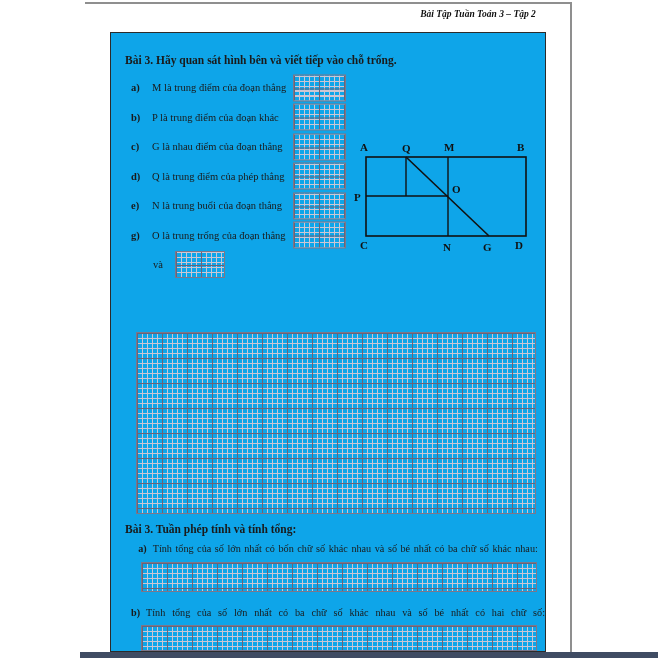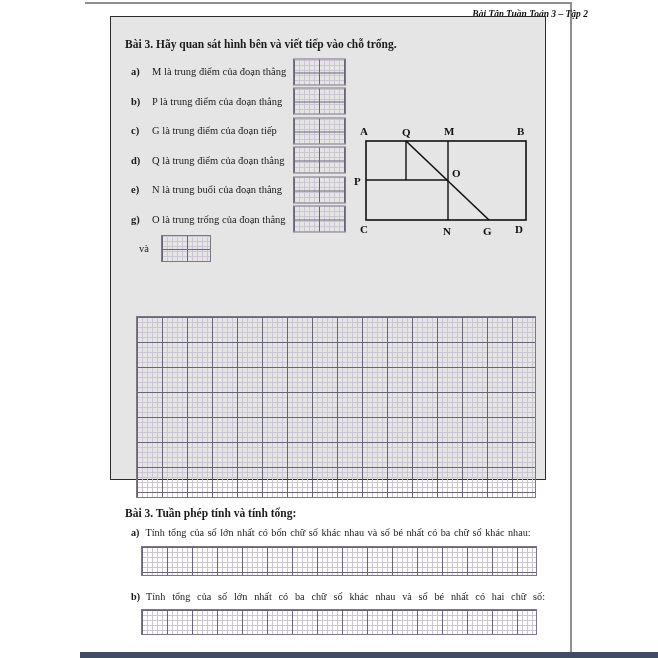--- a/index.html
+++ b/index.html
@@ -5,47 +5,47 @@
   html,body{margin:0;padding:0;}
   body{
     width:658px;height:658px;position:relative;background:#ffffff;
     font-family:"Liberation Serif","DejaVu Serif",serif;color:#1a1a1a;
     overflow:hidden;
   }
   .top-rule{position:absolute;left:85px;top:2px;width:487px;height:2px;background:#8f8f8f;}
   .right-rule{position:absolute;left:570px;top:2px;width:2px;height:650px;background:#8f8f8f;}
   .bottom-bar{position:absolute;left:80px;bottom:0;width:578px;height:6px;background:#3f4c63;}
   .page-header{
-    position:absolute;left:368px;top:9px;width:220px;text-align:right;
+    position:absolute;left:368px;top:9px;width:220px;text-align:center;
     font-size:9.5px;font-weight:bold;font-style:italic;color:#111;
   }
   .box{
-    position:absolute;left:110px;top:16px;width:436px;height:464px;
-    border:1.5px solid #2b2b2b;background:#e5e5e5;box-sizing:border-box;
+    position:absolute;left:110px;top:32px;width:436px;height:620px;
+    border:1.5px solid #2b2b2b;background:#0ea5e9;box-sizing:border-box;
   }
   .sec-title{position:absolute;font-size:11.5px;font-weight:bold;}
   .sec-title .lbl{font-weight:bold;}
   
   .grid{
     box-sizing:border-box;border:1px solid #7d7689;
     background-image:
       repeating-linear-gradient(to right,#6a6478 0 1px,transparent 1px 25px),
       repeating-linear-gradient(to bottom,#6a6478 0 1px,transparent 1px 25px),
       repeating-linear-gradient(to right,#ccc6d3 0 1px,transparent 1px 5px),
       repeating-linear-gradient(to bottom,#ccc6d3 0 1px,transparent 1px 5px);
   }
   .grid-sm{background-position:0 0,0 13px,0 0,0 0;}
   
   .ex3-rows{position:absolute;left:20px;top:40px;width:280px;}
   .ex3-row{position:relative;height:29.5px;display:flex;align-items:center;font-size:10.5px;}
   .ex3-row .it-lbl{font-weight:bold;width:21px;flex:none;}
   .ex3-row .it-txt{white-space:nowrap;}
   .ex3-row .grid{position:absolute;left:162px;top:50%;transform:translateY(-50%);width:53px;height:27px;}
   .ex3-row.and-row{padding-left:8px;}
-  .ex3-row.and-row .it-lbl{font-weight:normal;width:22px;}
+  .ex3-row.and-row .it-lbl{font-weight:normal;width:22px;margin-left:14px;}
   .ex3-row.and-row .grid{position:static;transform:none;width:50px;height:27px;}
   
   .figure{position:absolute;left:240px;top:106px;width:180px;height:114px;}
   .figure text{font-size:11px;font-weight:bold;font-family:"Liberation Serif","DejaVu Serif",serif;fill:#111;}
   
   .ex4-para{
     position:absolute;left:14px;top:254px;width:424px;
     font-size:11px;font-weight:bold;line-height:18.5px;text-align:justify;
     padding-left:26px;text-indent:-26px;box-sizing:border-box;
   }
@@ -74,31 +74,31 @@
   </div>
 
   <div class="ex3-rows">
     <div class="ex3-row">
       <span class="it-lbl">a)</span>
       <span class="it-txt">M là trung điểm của đoạn thẳng</span>
       <span class="grid grid-sm"></span>
     </div>
     <div class="ex3-row">
       <span class="it-lbl">b)</span>
-      <span class="it-txt">P là trung điểm của đoạn thẳng</span>
+      <span class="it-txt">P là trung điểm của đoạn khác</span>
       <span class="grid grid-sm"></span>
     </div>
     <div class="ex3-row">
       <span class="it-lbl">c)</span>
-      <span class="it-txt">G là trung điểm của đoạn tiếp</span>
+      <span class="it-txt">G là nhau điểm của đoạn thẳng</span>
       <span class="grid grid-sm"></span>
     </div>
     <div class="ex3-row">
       <span class="it-lbl">d)</span>
-      <span class="it-txt">Q là trung điểm của đoạn thẳng</span>
+      <span class="it-txt">Q là trung điểm của phép thẳng</span>
       <span class="grid grid-sm"></span>
     </div>
     <div class="ex3-row">
       <span class="it-lbl">e)</span>
       <span class="it-txt">N là trung buổi của đoạn thẳng</span>
       <span class="grid grid-sm"></span>
     </div>
     <div class="ex3-row">
       <span class="it-lbl">g)</span>
       <span class="it-txt">O là trung trống của đoạn thẳng</span>
@@ -128,21 +128,21 @@
     <text x="164" y="110">D</text>
   </svg>
 
   <div class="grid work-grid"></div>
 
   <div class="sec-title" style="left:14px;top:490px;">
     <span class="lbl">Bài 3.</span>
     <span>Tuần phép tính và tính tổng:</span>
   </div>
 
-  <div class="ex5-item fit" style="top:510px;">
+  <div class="ex5-item fit" style="top:510px;text-align:center;">
     <span class="it-lbl">a)</span><span>Tính tổng của số lớn nhất có bốn chữ số khác nhau và số bé nhất có ba chữ số khác nhau:</span>
   </div>
   <div class="grid strip" style="top:529px;height:30px;"></div>
 
   <div class="ex5-item spread" style="top:574px;">
     <span class="it-lbl">b)</span><span>Tính tổng của số lớn nhất có ba chữ số khác nhau và số bé nhất có hai chữ số:</span>
   </div>
   <div class="grid strip" style="top:592px;height:26px;"></div>
 
 </div>

